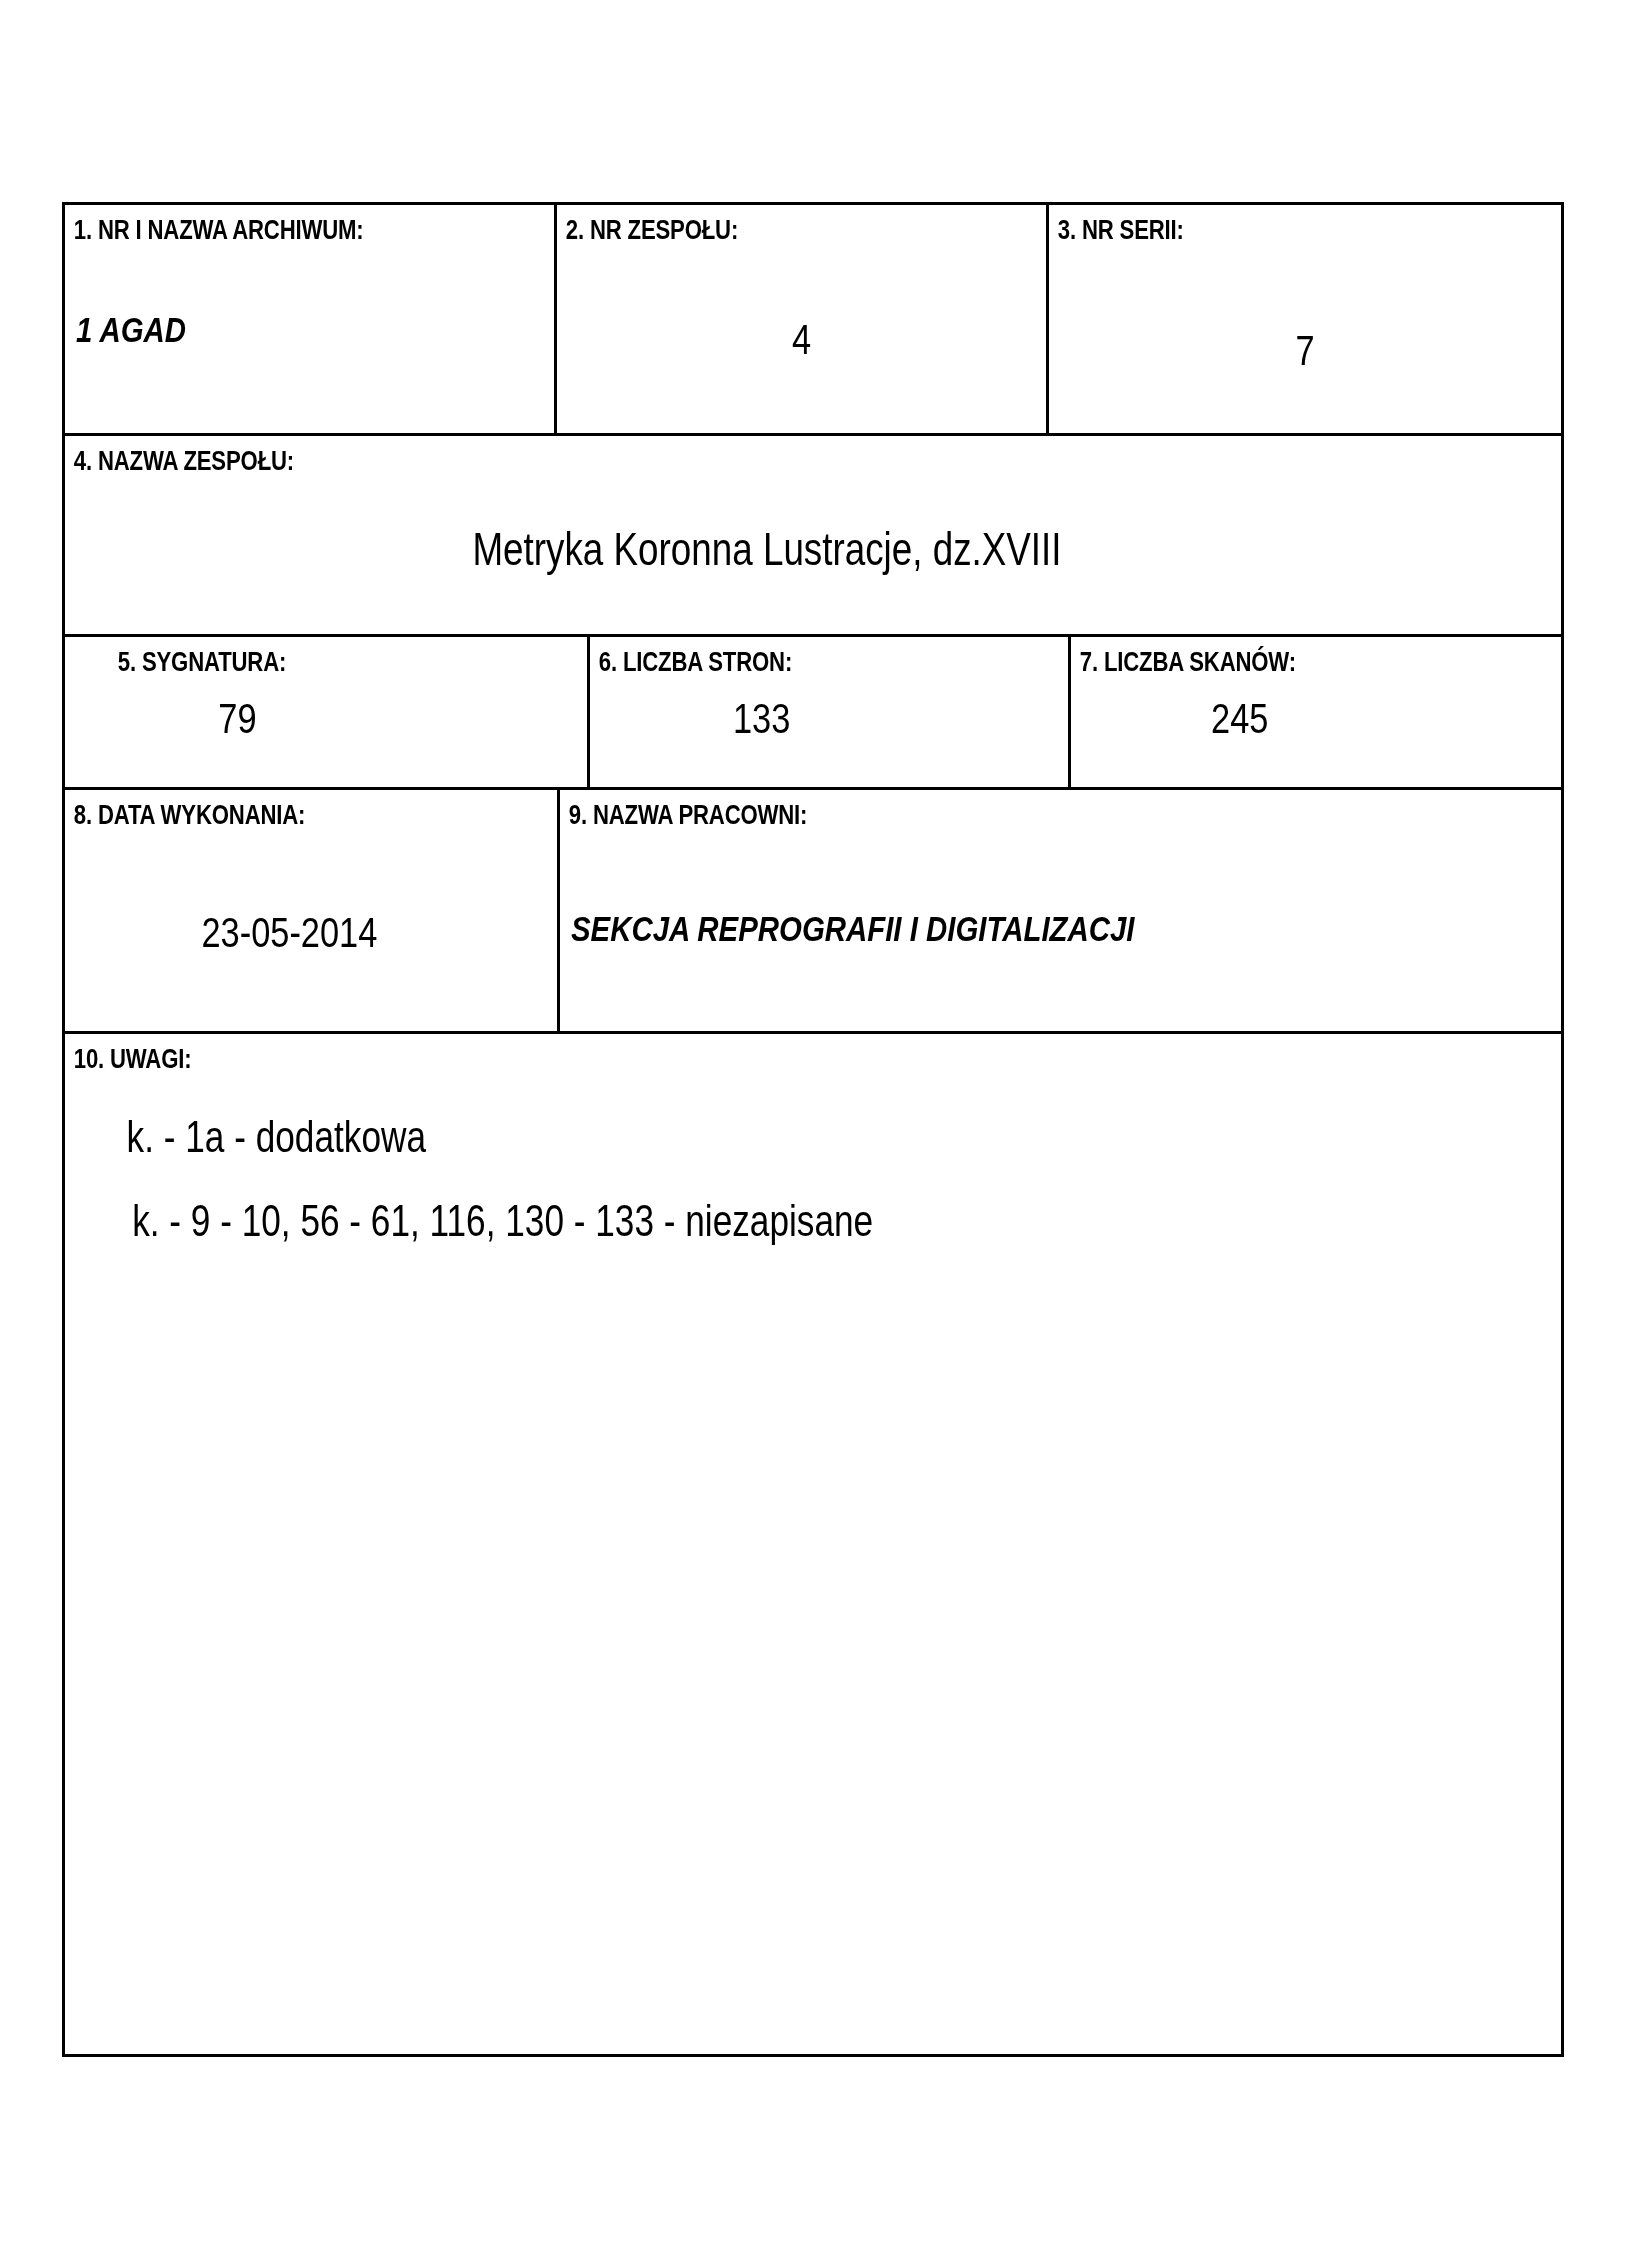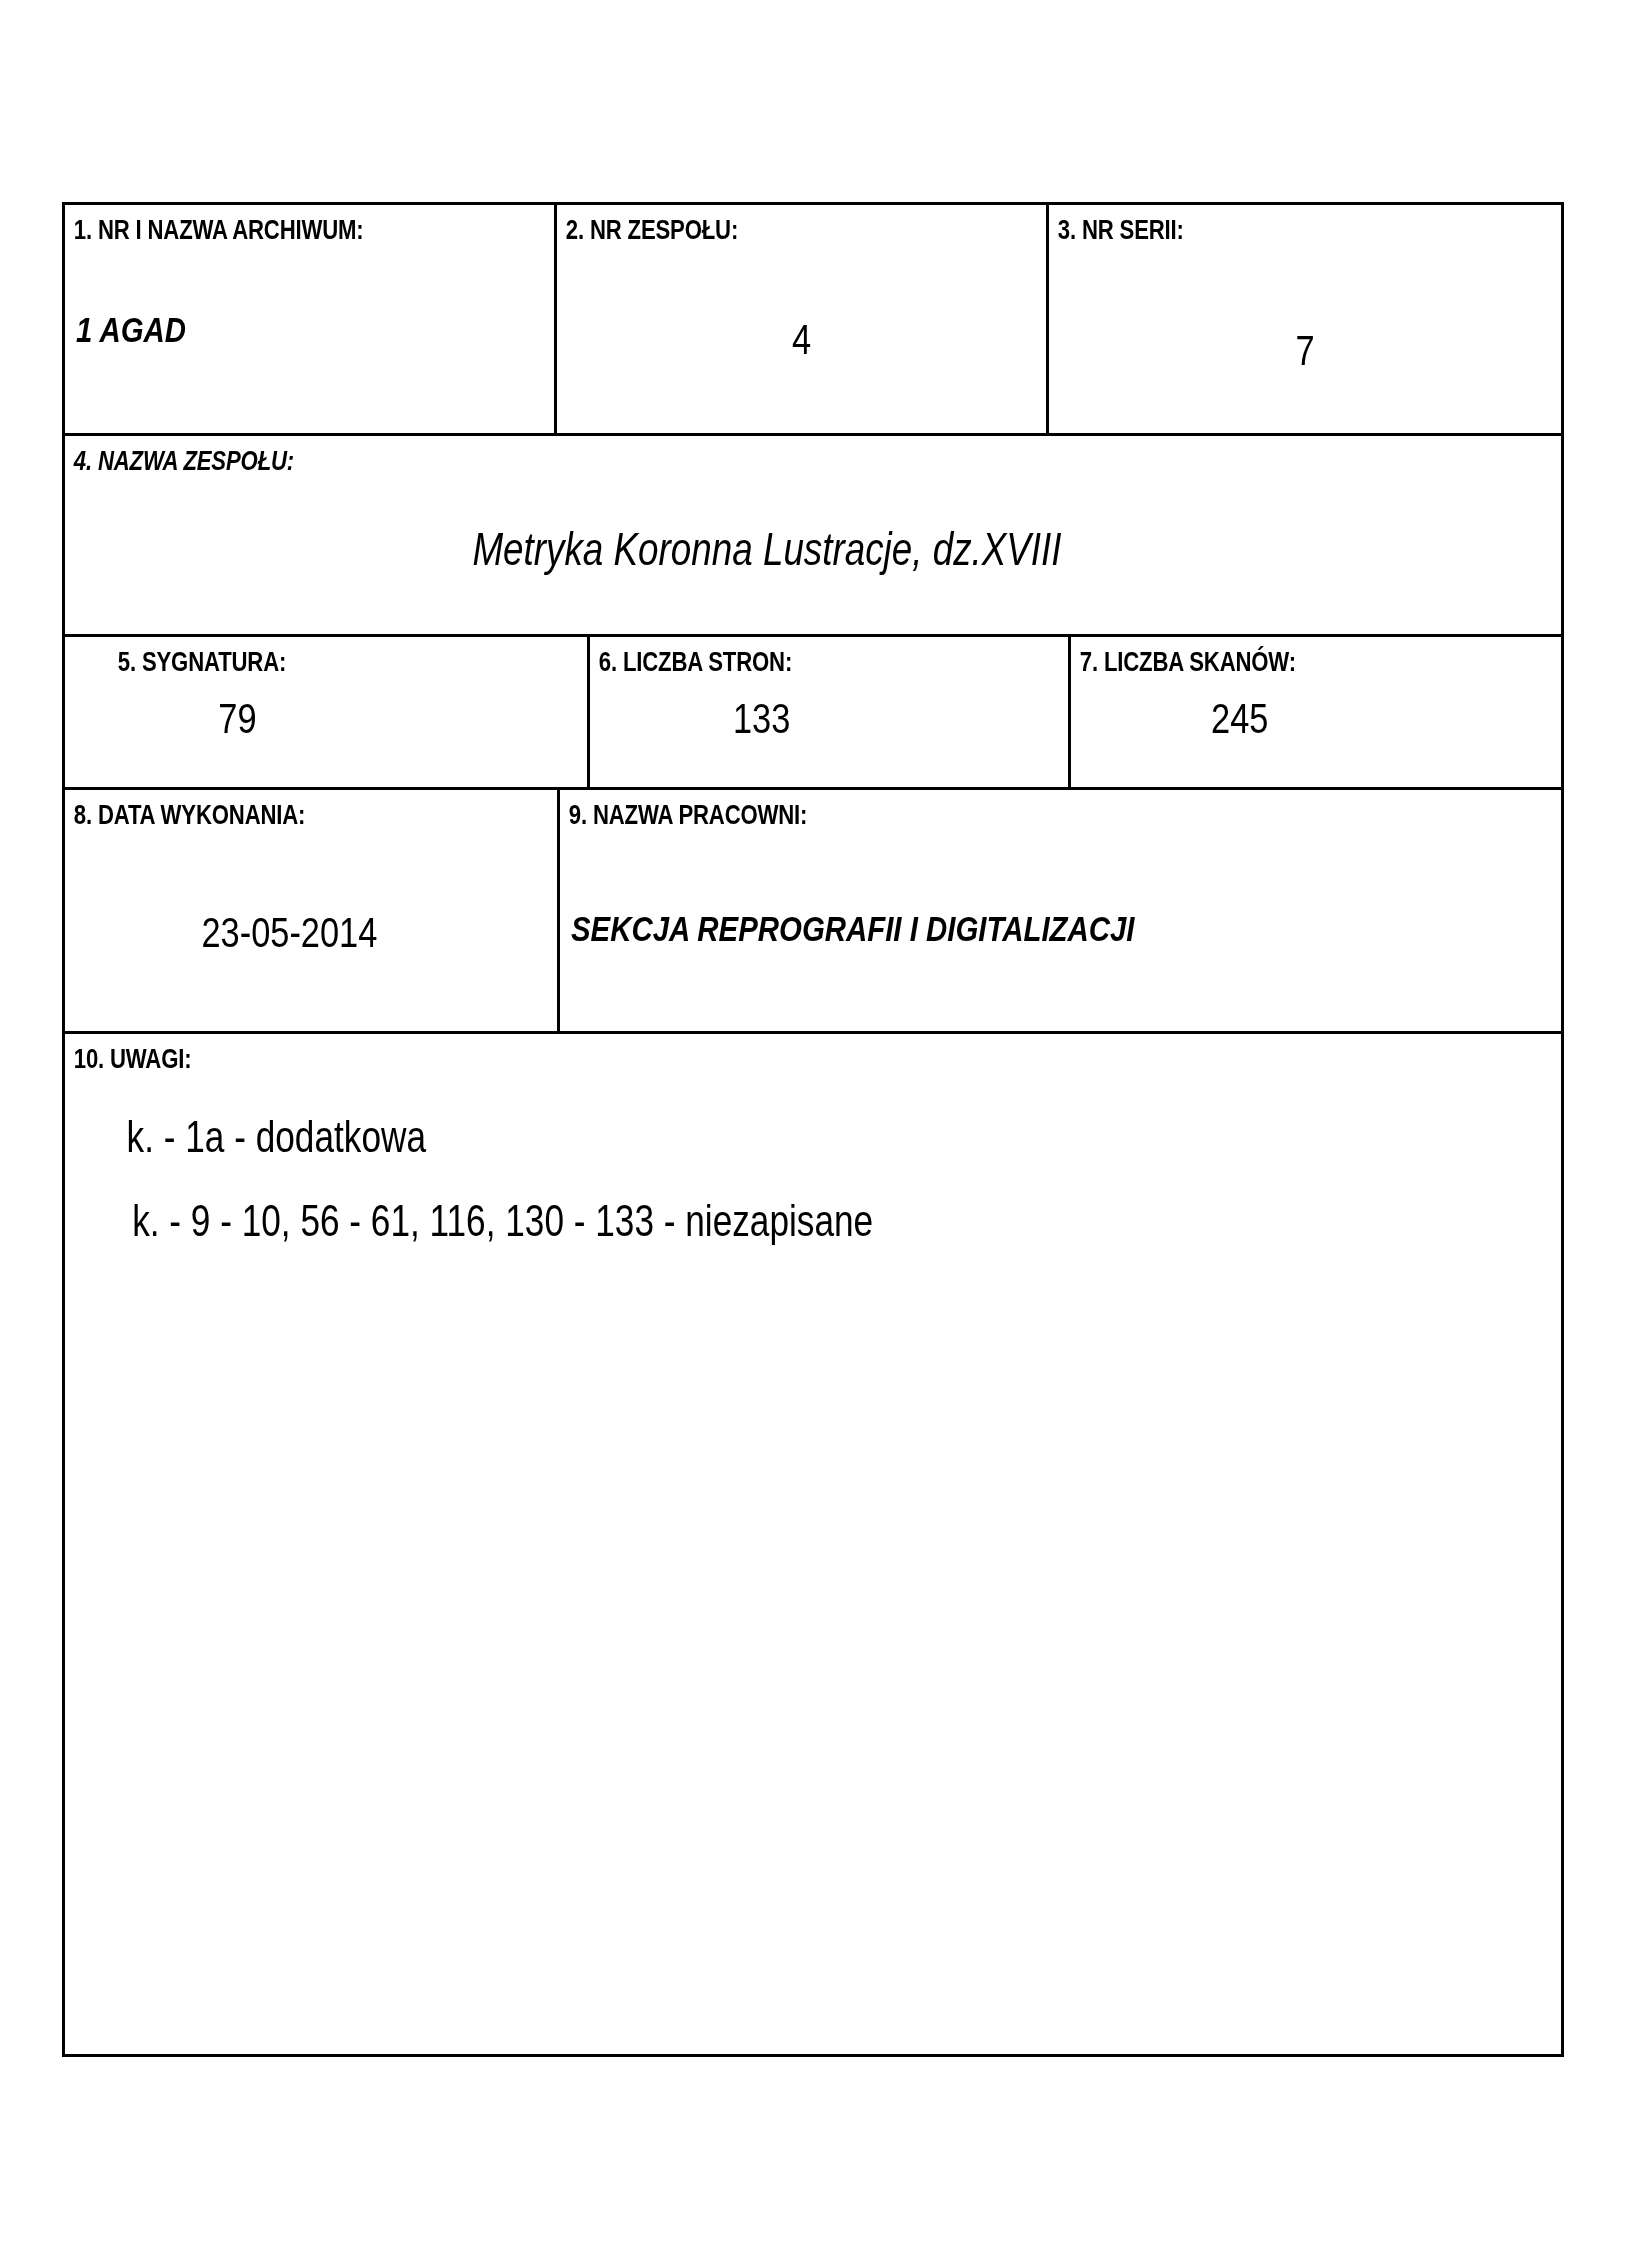--- a/index.html
+++ b/index.html
@@ -109,21 +109,21 @@
     position: absolute;
     left: 0;
     right: 0;
     top: 124px;
     text-align: center;
     transform-origin: center center;
   }
 
   
   .row-2 { height: 201px; }
-  .row-2 .c1 { width: 100%; font-style: italic; }
+  .row-2 .c1 { width: 100%; }
 
   .r2-value {
     position: absolute;
     left: 0;
     right: 0;
     top: 90px;
     text-align: center;
     font-size: 46px;
     transform: scaleX(0.80);
     transform-origin: center center;

